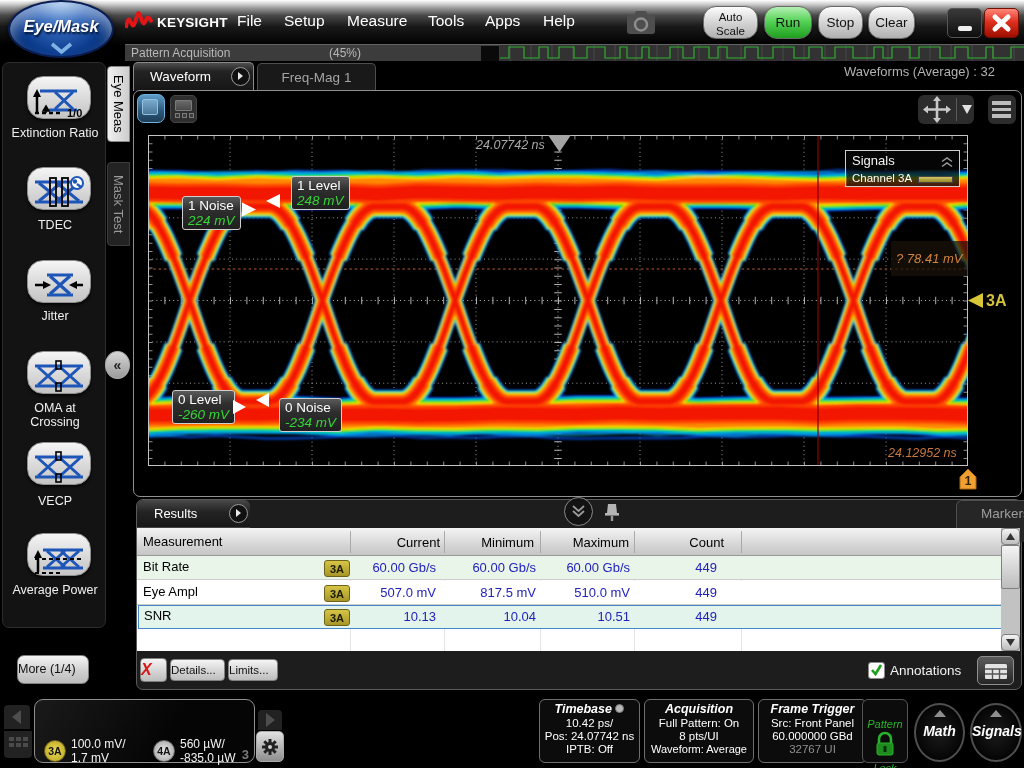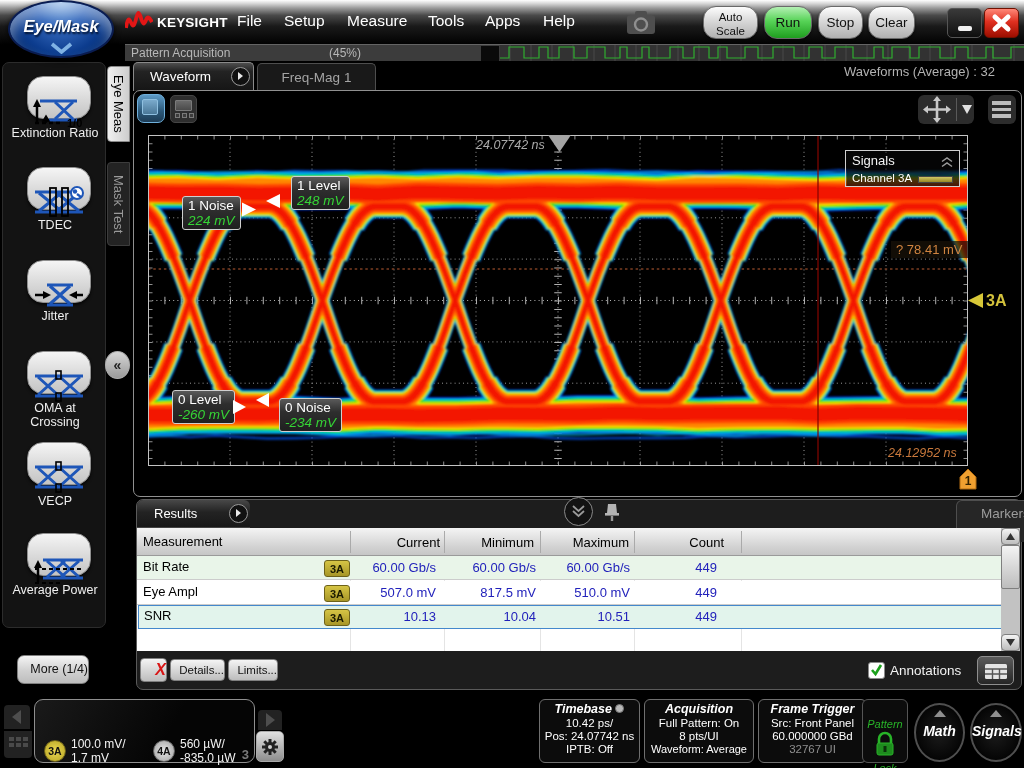--- a/index.html
+++ b/index.html
@@ -13,32 +13,32 @@
   color:#111; text-align:center; box-shadow:0 1px 2px rgba(0,0,0,.6); }
 #logo { position:absolute; left:8px; top:0px; width:106px; height:58px; border-radius:50%;
   background:radial-gradient(ellipse at 50% -15%, #a0c8f0 0%, #3468bc 38%, #0c3c8e 68%, #07275e 100%);
   border:2px solid #0a1c50; box-shadow:inset 0 10px 14px rgba(255,255,255,.45), 0 2px 6px rgba(0,0,0,.8);
   color:#fff; font-style:italic; font-weight:bold; font-size:16.5px; text-align:center; line-height:49px;
   text-shadow:1px 2px 2px #02122e; z-index:20; }
 #sidebar { position:absolute; left:2px; top:62px; width:104px; height:566px;
   background:#131313; border:1px solid #2c2c2c; border-radius:7px; }
 .toolbtn { position:absolute; left:27px; width:64px; height:43px; border-radius:16px;
   background:linear-gradient(#f5f5f5,#d9d9d9 55%,#c4c4c4); border:1px solid #8f8f8f;
-  box-shadow:0 2px 3px rgba(0,0,0,.7); text-align:center; padding-top:18px; }
+  box-shadow:0 2px 3px rgba(0,0,0,.7); text-align:center; padding-top:8px; }
 .toollab { position:absolute; left:0; width:110px; text-align:center; color:#f0f0f0; font-size:12.5px; }
 .vtab { position:absolute; left:107px; width:23px; color:#000; }
 .vtab span { writing-mode:vertical-rl; font-size:13px; display:block; margin:auto; }
 #panel { position:absolute; left:133px; top:90px; width:889px; height:407px;
   background:#000; border:1px solid #909090; border-radius:7px; }
 .wavtab { position:absolute; top:62px; height:29px; border-radius:5px 5px 0 0; font-size:13.5px; }
 #results { position:absolute; left:136px; top:499px; width:886px; height:191px;
   background:#1d1d1d; border:1px solid #5a5a5a; border-radius:7px; }
 .rtabtxt { color:#fff; font-size:13px; }
 .graybtn { background:linear-gradient(#f4f4f4,#d8d8d8 50%,#bdbdbd); border:1px solid #7f7f7f;
-  border-radius:4px; color:#111; text-align:right; position:absolute; }
+  border-radius:4px; color:#111; text-align:left; position:absolute; }
 .cell { position:absolute; font-size:13px; color:#2222bb; text-align:right; }
 .hdrcell { position:absolute; font-size:13px; color:#000; text-align:right; top:535px; }
 .badge3a { position:absolute; left:324px; width:26px; height:17px; border-radius:3px;
   background:linear-gradient(#d6c545,#a79627); border:1px solid #6d621a; color:#1a1a00;
   font-size:11px; font-weight:bold; text-align:center; line-height:16px; }
 .statpanel { position:absolute; top:699px; height:64px; background:#0c0c0c;
   border:1px solid #6f6f6f; border-radius:6px; color:#fff; text-align:center; }
 .statpanel .hd { font-weight:bold; font-style:italic; font-size:12.5px; margin-top:2px; }
 .statpanel .ln { font-size:11.5px; margin-top:1px; }
 .circbtn { position:absolute; top:703px; height:59px; background:radial-gradient(#1c1c1c,#050505 70%);
@@ -369,21 +369,21 @@
   </div>
 <svg class="abs" style="left:242px;top:194px;z-index:6" width="38" height="23" viewBox="0 0 38 23">
  <path d="M0 8.5 V22.5 L14 15.5 Z" fill="#fff"></path>
     <path d="M38 0 V14 L24 7 Z" fill="#fff"></path>
   </svg>
 <svg class="abs" style="left:232px;top:390px;z-index:6" width="38" height="24" viewBox="0 0 38 24">
  <path d="M1 10 V24 L14 17 Z" fill="#fff"></path>
     <path d="M37 3 V17 L24 10 Z" fill="#fff"></path>
   </svg>
 
-<div class="abs" style="left:891px;top:241px;color:#d08440;font-size:13px;background:rgba(25,18,8,.72);padding:1px 5px;z-index:6">? 78.41 mV</div>
+<div class="abs" style="left:891px;top:241px;color:#d08440;font-size:13px;font-style:italic;background:rgba(25,18,8,.72);padding:10px 5px;z-index:6">? 78.41 mV</div>
 <div class="abs" style="left:888px;top:446px;color:#c8783c;font-size:12.5px;font-style:italic">24.12952 ns</div>
 <svg class="abs" style="left:966px;top:292px" width="18" height="17" viewBox="0 0 18 17">
     <path d="M17 1 V16 L2 8.5 Z" fill="#d8c838"></path>
   </svg>
 <div class="abs" style="left:986px;top:292px;color:#d4c23c;font-size:16px;font-weight:bold">3A</div>
 <svg class="abs" style="left:959px;top:468px" width="18" height="22" viewBox="0 0 18 22">
  <path d="M9 1 L17 9 V21 H1 V9 Z" fill="#f0a030" stroke="#b06a10"></path>
  <text x="9" y="17" font-size="12" font-weight="bold" fill="#332200" text-anchor="middle" font-family="Liberation Sans">1</text>
   </svg>
 

